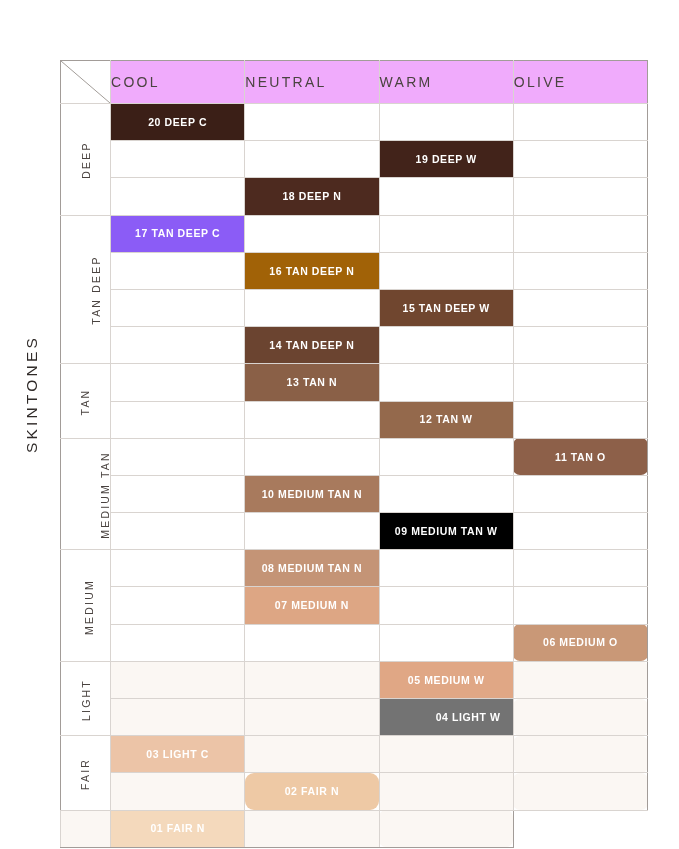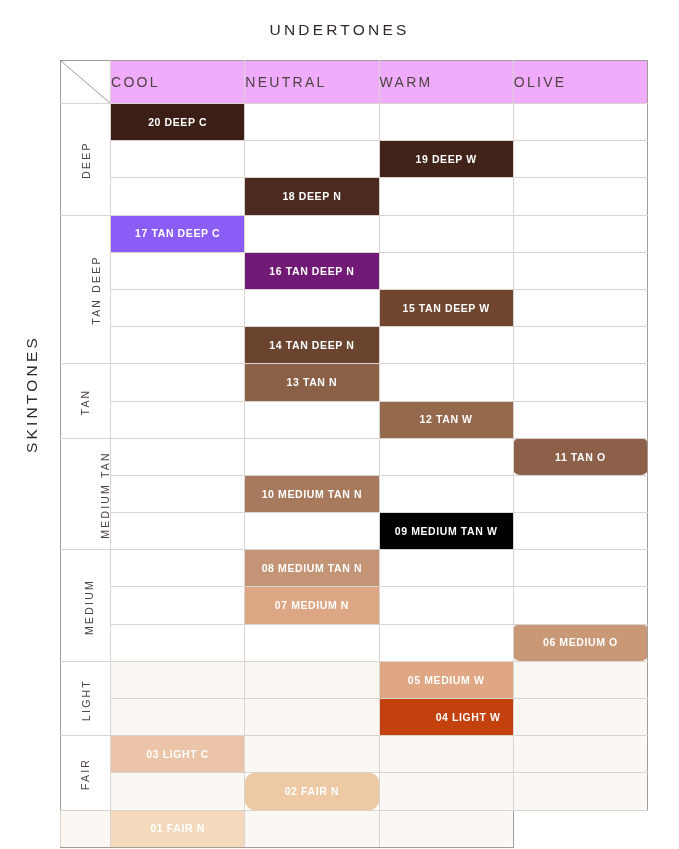--- a/index.html
+++ b/index.html
@@ -139,21 +139,20 @@
   td.cell.filled { color: #ffffff; }
 
   
   td.cell.tint { background: #fbf7f3; }
 </style>
 </head>
 <body>
 
 <div id="page">
 
-  <div class="top-title">UNDERTONES</div>
   <div class="side-title">SKINTONES</div>
 
   <div id="grid-wrap">
     <table class="matrix">
       <thead>
         <tr>
           <td class="corner-cell">
             <span class="diag">
               <svg width="49" height="42" viewBox="0 0 49 42">
                 <line x1="0" y1="0" x2="49" y2="42" stroke="#a29c98" stroke-width="1"></line>
@@ -196,21 +195,21 @@
             <td class="row-label" rowspan="4"><span class="rot">TAN DEEP</span></td>
             <td class="cell filled" style="background: #8b5cf6; color: rgb(255, 255, 255);">
               <span class="swatch-label">17 TAN DEEP C</span>
             </td>
             <td class="cell empty"></td>
             <td class="cell empty"></td>
             <td class="cell empty last-col"></td>
           </tr>
           <tr>
             <td class="cell empty"></td>
-            <td class="cell filled" style="background: #701a75; color: rgb(255, 255, 255);">
+            <td class="cell filled" style="background: #a16207; color: rgb(255, 255, 255);">
               <span class="swatch-label">16 TAN DEEP N</span>
             </td>
             <td class="cell empty"></td>
             <td class="cell empty last-col"></td>
           </tr>
           <tr>
             <td class="cell empty"></td>
             <td class="cell empty"></td>
             <td class="cell filled" style="background: rgb(112, 70, 47); color: rgb(255, 255, 255);">
               <span class="swatch-label">15 TAN DEEP W</span>
@@ -297,21 +296,21 @@
             <td class="cell empty tint"></td>
             <td class="cell empty tint"></td>
             <td class="cell filled" style="background: rgb(224, 167, 133); color: rgb(255, 255, 255);">
               <span class="swatch-label">05 MEDIUM W</span>
             </td>
             <td class="cell empty last-col tint"></td>
           </tr>
           <tr>
             <td class="cell empty tint"></td>
             <td class="cell empty tint"></td>
-            <td class="cell filled" style="background: #c2410c; color: rgb(255, 255, 255); padding-left: 44px;">
+            <td class="cell filled" style="background: #737373; color: rgb(255, 255, 255); padding-left: 44px;">
               <span class="swatch-label">04 LIGHT W</span>
             </td>
             <td class="cell empty last-col tint"></td>
           </tr>
           <tr>
             <td class="row-label" rowspan="2"><span class="rot">FAIR</span></td>
             <td class="cell filled" style="background: rgb(236, 196, 167); color: rgb(255, 255, 255);">
               <span class="swatch-label">03 LIGHT C</span>
             </td>
             <td class="cell empty tint"></td>

